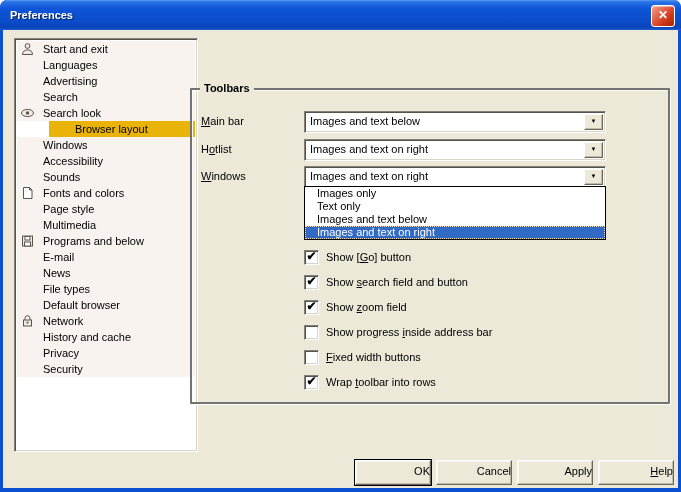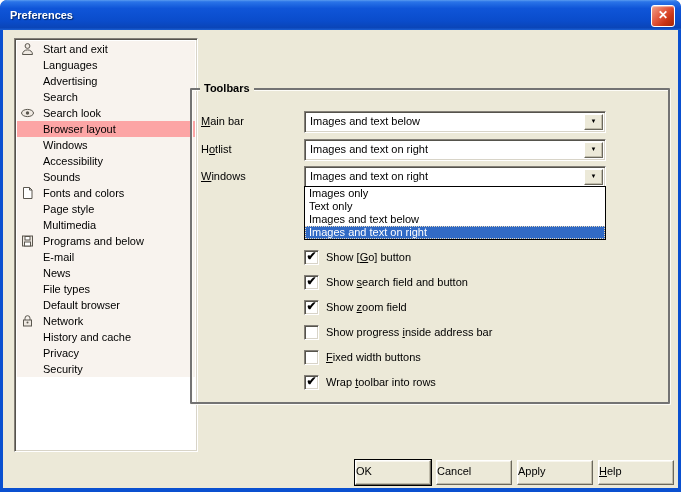--- a/index.html
+++ b/index.html
@@ -32,21 +32,21 @@
     position:absolute;left:11px;top:8px;width:150px;height:412px;
     background:#fff;
     border:1px solid #848078;border-right-color:#fff;border-bottom-color:#fff;
     box-shadow:inset 1px 1px 0 #55534c, inset -1px -1px 0 #d8d4c8;
     overflow:hidden;
     padding-left:32px;
   }
   .sb-row{position:relative;height:16px;line-height:16px;margin-top:0;
     background:#f8f3ee;padding-left:26px;white-space:nowrap;cursor:default;}
   .sb-rows{position:absolute;left:2px;top:2px;right:2px;}
-  .sb-row.selected{background:#fca5a5;}
+  .sb-row.selected{background:#eab308;margin-left:32px;}
   .sb-ico{position:absolute;left:2px;top:0px;width:17px;height:16px;}
   .sb-ico svg{display:block;margin:1px auto 0;}
   
   .groupbox{
     position:absolute;left:179px;top:58px;width:476px;height:312px;
     border:2px solid #737373;border-radius:1px;
     box-shadow:1px 1px 0 #fdfcf7, inset 1px 1px 0 #fdfcf7;
     margin-left:8px;
   }
   .group-caption{
@@ -63,38 +63,38 @@
   .combo-btn{
     position:absolute;right:2px;top:2px;width:17px;height:14px;
     background:#ece9d8;border:1px solid;border-color:#fff #6b685c #6b685c #fff;
     box-shadow:inset -1px -1px 0 #c0bcab;
     text-align:center;font-size:6px;line-height:13px;color:#000;cursor:pointer;
   }
   .droplist{
     position:absolute;left:112px;width:300px;background:#fff;border:1px solid #000;
     z-index:5;
   }
-  .drop-opt{height:13px;line-height:13px;padding-left:4px;white-space:nowrap;cursor:pointer;}
+  .drop-opt{height:13px;line-height:13px;padding-left:12px;white-space:nowrap;cursor:pointer;}
   .drop-opt.selected{background:#316ac5;color:#fff;outline:1px dotted #e8d8b8;outline-offset:-1px;}
   
   .cbrow{position:absolute;left:112px;height:14px;cursor:default;}
   .cbbox{
     position:absolute;left:0;top:0;width:13px;height:13px;background:#fff;
     border:1px solid #848078;border-right-color:#fff;border-bottom-color:#fff;
     box-shadow:inset 1px 1px 0 #55534c, inset -1px -1px 0 #d8d4c8;
     font-size:12px;line-height:12px;font-weight:bold;text-align:center;color:#000;
   }
   .cbbox span{position:relative;top:-1px;}
   .cblabel{position:absolute;left:22px;top:1px;white-space:nowrap;}
   
   .btn{
     position:absolute;top:430px;width:74px;height:23px;background:#ece9d8;
     border:1px solid;border-color:#fff #6b685c #6b685c #fff;
     box-shadow:inset -1px -1px 0 #c0bcab, inset 1px 1px 0 #f8f6ee;
-    text-align:left;line-height:21px;cursor:pointer;
+    text-align:right;line-height:21px;cursor:pointer;
   }
   .btn.default{outline:1px solid #000;}
   .mn{text-decoration:underline;}
   .lbl{white-space:nowrap;}
 </style>
 </head>
 <body>
 
 <div class="window">
   <div class="titlebar">

